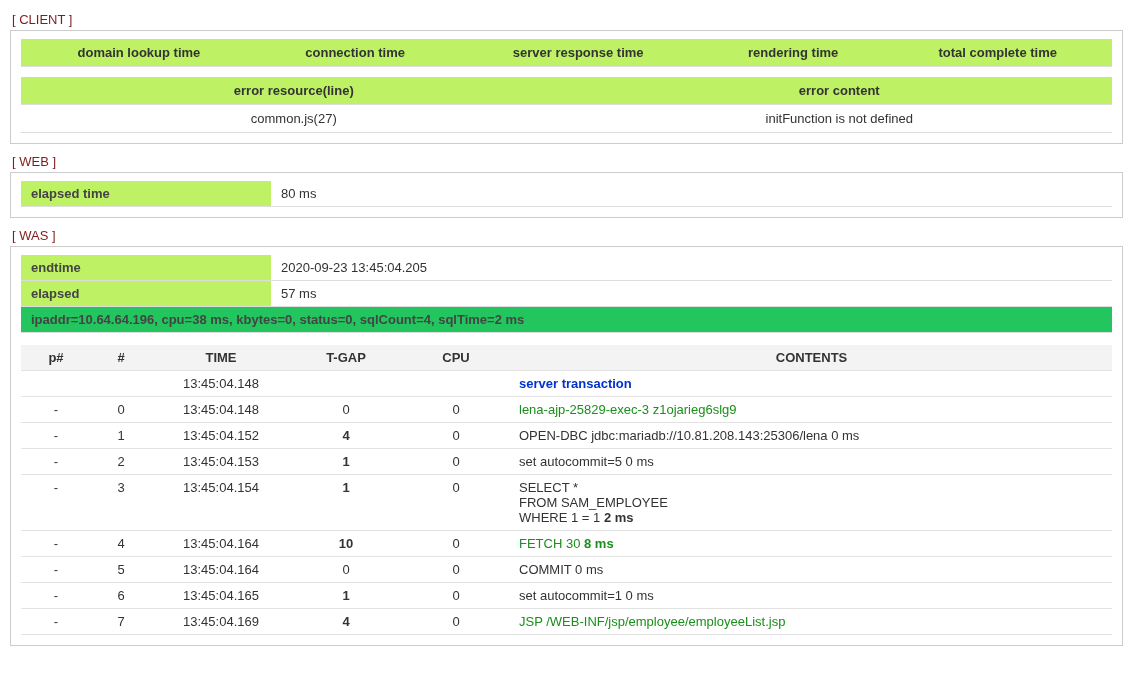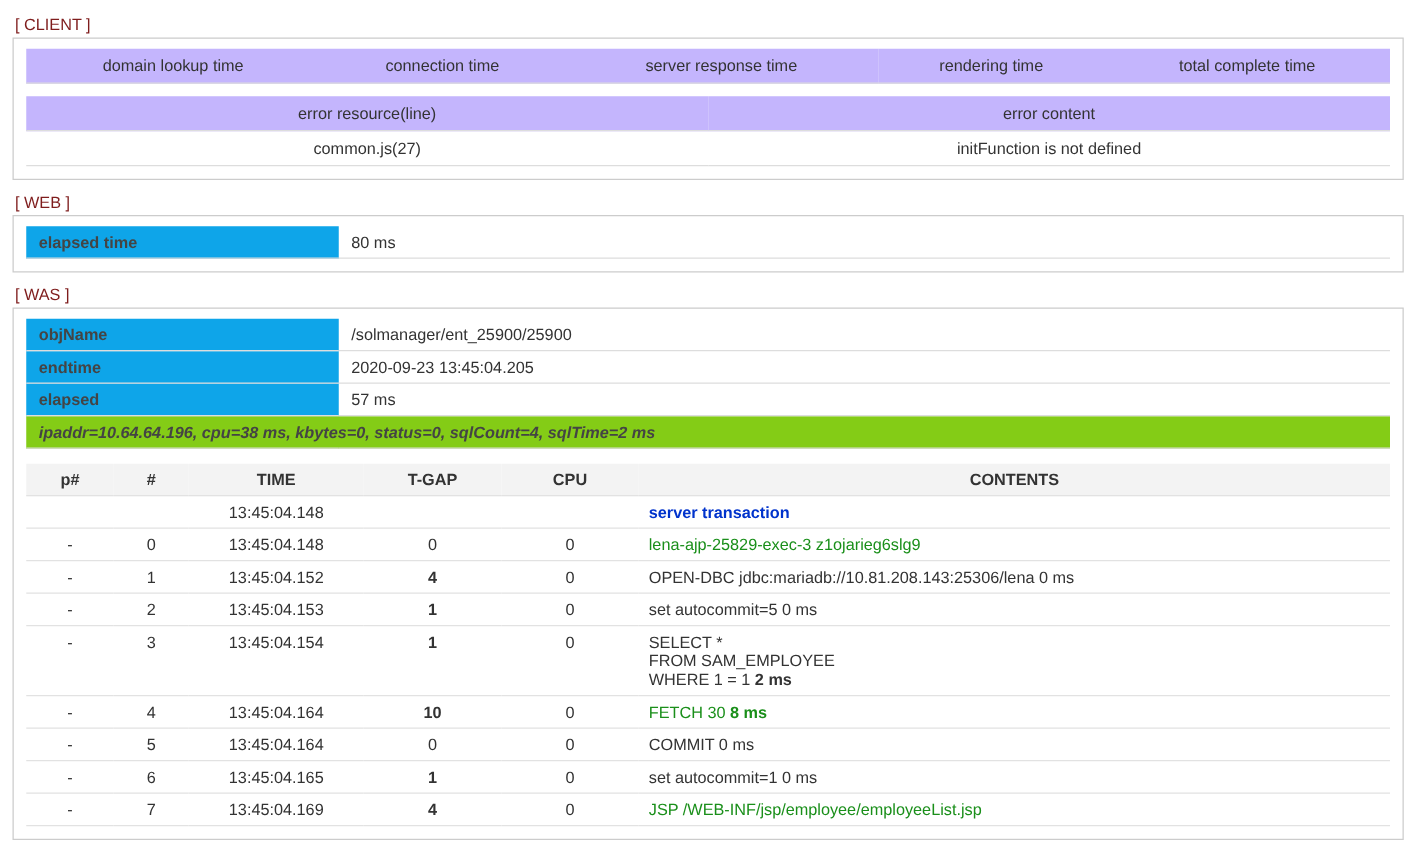--- a/index.html
+++ b/index.html
@@ -25,42 +25,41 @@
     border-collapse: collapse;
     font-size: 13px;
   }
   .metrics-table th, .metrics-table td {
     border-bottom: 1px solid #ddd;
     padding: 6px 8px;
     text-align: center;
     font-weight: normal;
   }
   .metrics-table th {
-    background: #c4b5fd;
-    font-weight: 400;
+    background: #bef264;
+    font-weight: 700;
     text-align: center;
   }
   .metrics-table { margin-bottom: 10px; }
   .metrics-table:last-child { margin-bottom: 0; }
 
   .kv-table td {
     border-bottom: 1px solid #ddd;
     padding: 5px 10px;
     text-align: left;
   }
   .kv-table td:first-child {
-    background: #0ea5e9;
+    background: #bef264;
     width: 250px;
     font-weight: 600;
     color: #444;
   }
   .kv-table .fullrow td {
-    background: #84cc16;
+    background: #22c55e;
     font-weight: 600;
-    font-style: italic;
   }
 
   .trace-table th, .trace-table td {
     border-bottom: 1px solid #e2e2e2;
     padding: 5px 8px;
     vertical-align: top;
   }
   .trace-table th {
     background: #f3f3f3;
     font-weight: 600;
@@ -120,24 +119,20 @@
       <td>80 ms</td>
     </tr>
   </tbody>
     </table>
 </div>
 
 <div class="section-label">[ WAS ]</div>
 <div class="panel">
   <table class="kv-table" style="margin-bottom:12px;">
     <tbody>
-        <tr>
-      <td>objName</td>
-      <td>/solmanager/ent_25900/25900</td>
-    </tr>
     <tr>
       <td>endtime</td>
       <td>2020-09-23 13:45:04.205</td>
     </tr>
     <tr>
       <td>elapsed</td>
       <td>57 ms</td>
     </tr>
     <tr class="fullrow">
       <td colspan="2">ipaddr=10.64.64.196, cpu=38 ms, kbytes=0, status=0, sqlCount=4, sqlTime=2 ms</td>

